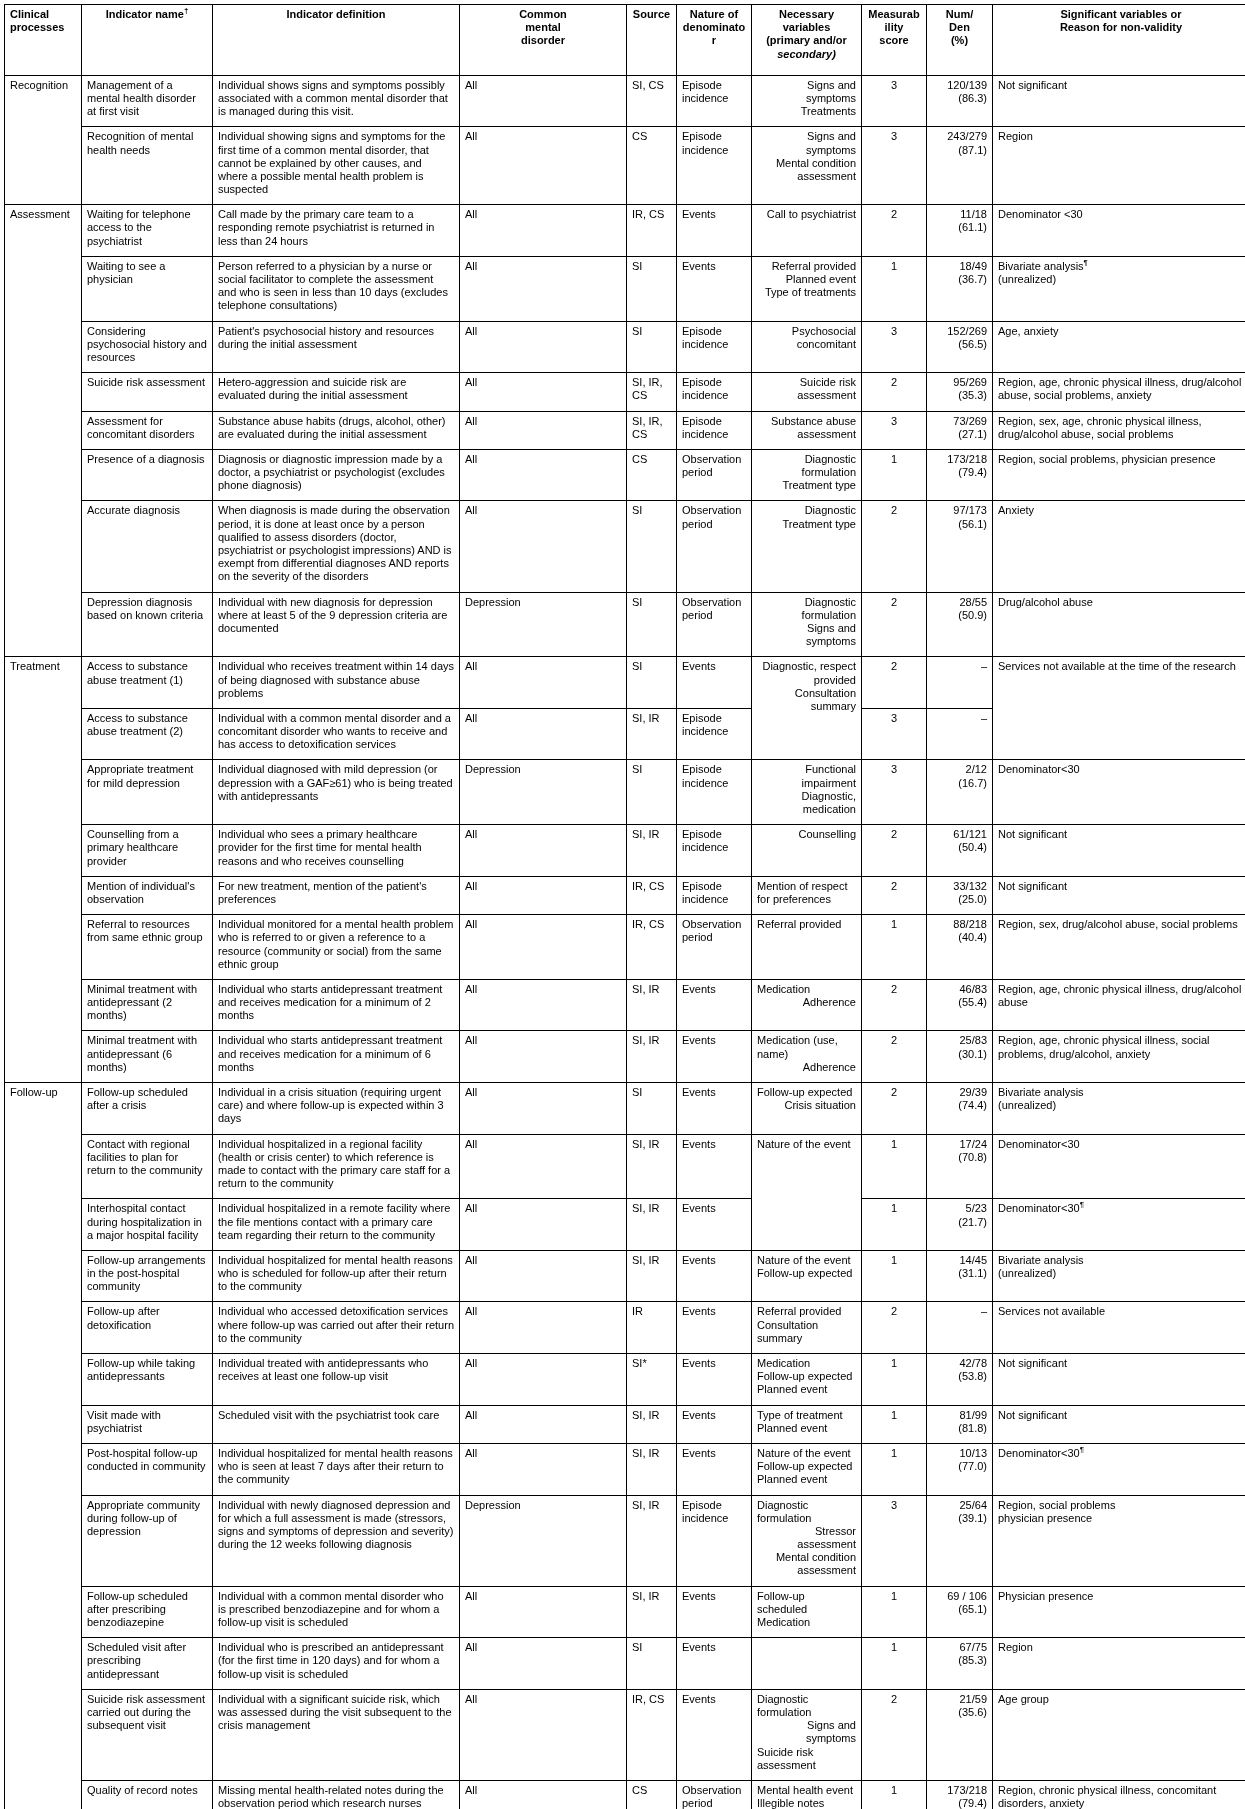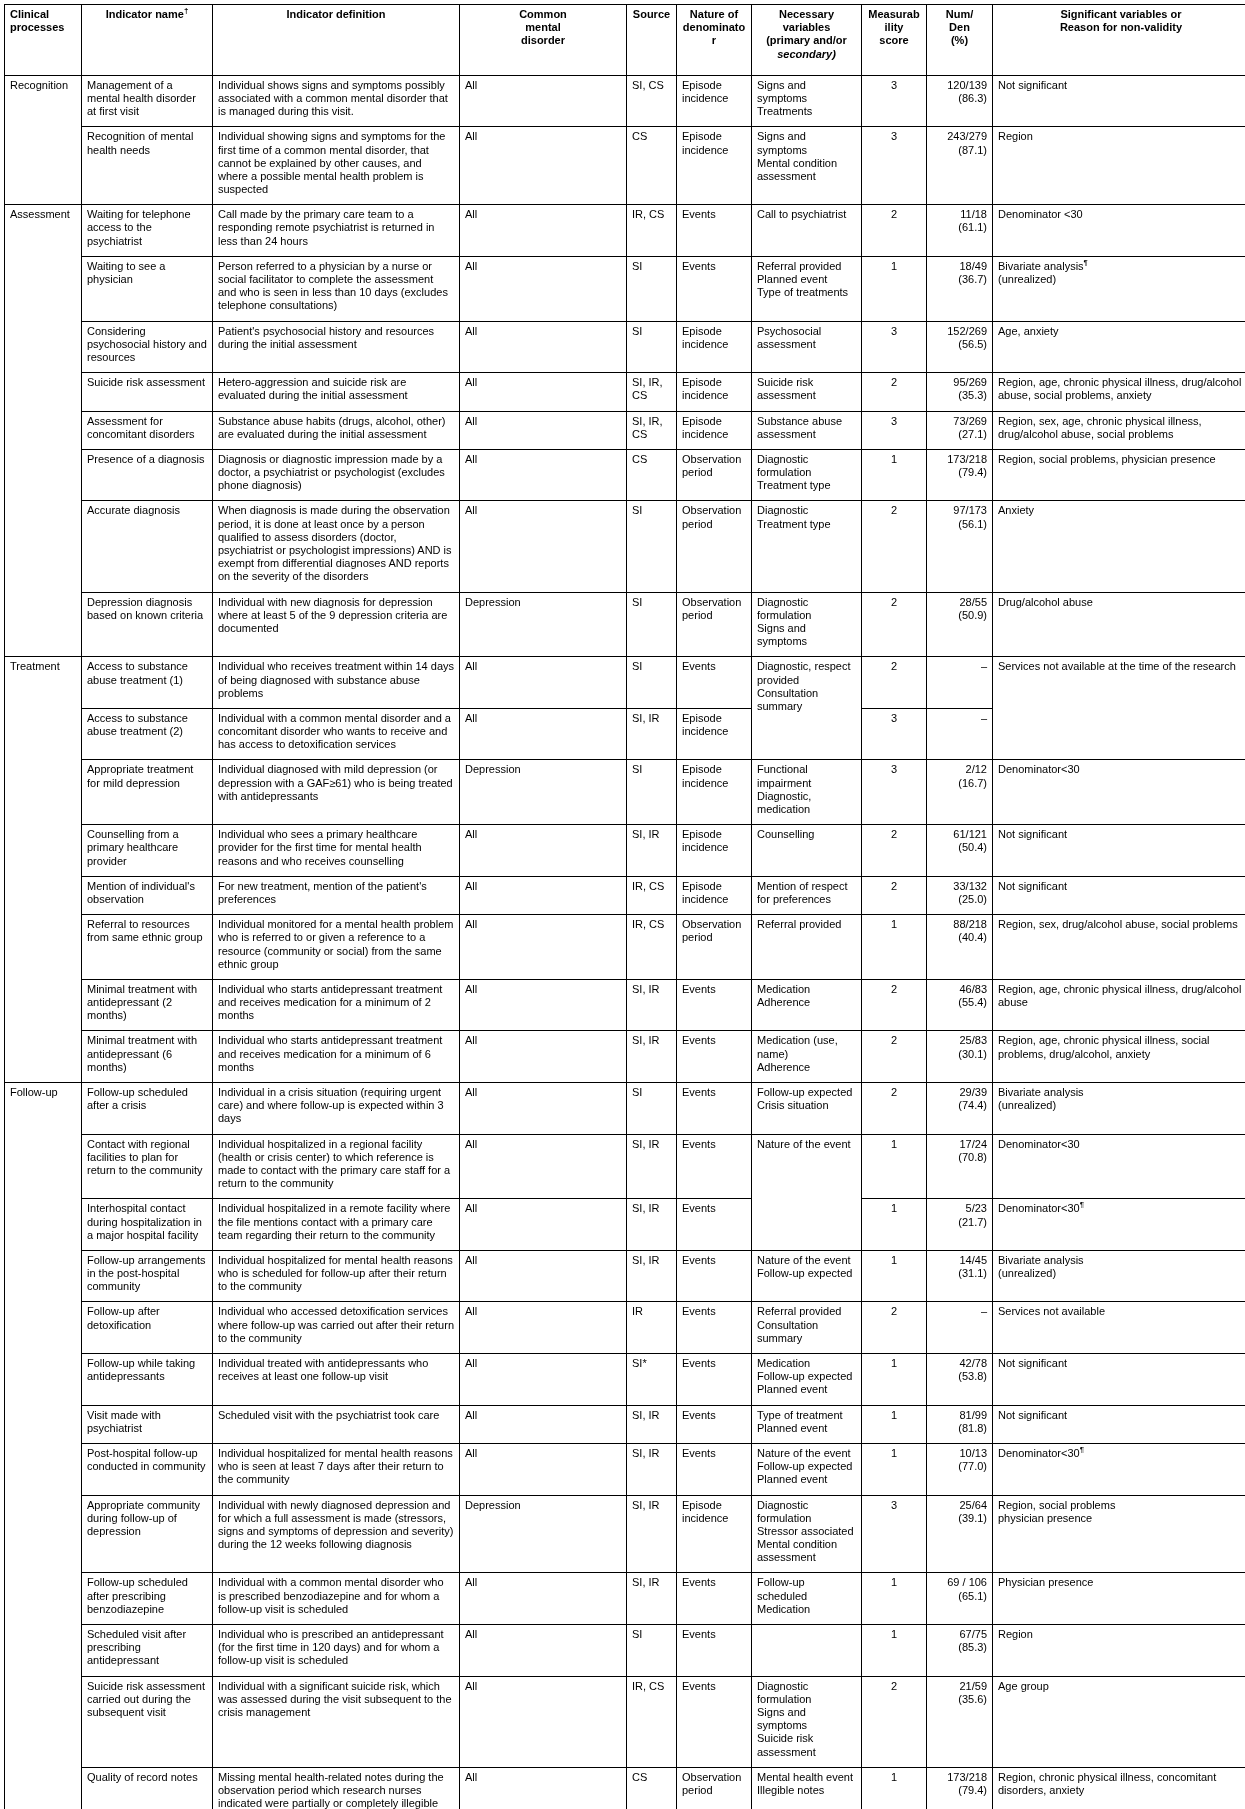--- a/index.html
+++ b/index.html
@@ -7,21 +7,21 @@
   .page{margin:4px;width:1237px;}
   table{border-collapse:collapse;table-layout:fixed;width:1237px;}
   th,td{border:1px solid #000;vertical-align:top;padding:3px 5px 8px 5px;text-align:left;
         line-height:1.2;word-wrap:break-word;}
   th{text-align:center;font-weight:bold;white-space:pre-line;padding-bottom:14px;}
   th.first{text-align:left;margin-top:8px;}
   td.center{text-align:center;}
   td.numden{text-align:right;white-space:pre-line;}
   td.sig{white-space:pre-line;}
   td.vars div{margin:0;}
-  .i{}
+  .i{text-align:right;}
   sup{font-size:8px;line-height:0;}
 </style>
 </head>
 <body>
 
 <div class="page">
   <table>
     <colgroup>
         <col style="width: 77px;">
         <col style="width: 131px;">
@@ -121,21 +121,21 @@
           <td class="sig">Bivariate analysis<sup>¶</sup>
 (unrealized)</td>
         </tr>
         <tr>
           <td>Considering psychosocial history and resources</td>
           <td>Patient's psychosocial history and resources during the initial assessment</td>
           <td>All</td>
           <td>SI</td>
           <td>Episode incidence</td>
           <td class="vars">
-            <div class="i">Psychosocial assessment</div>
+            <div class="i">Psychosocial concomitant</div>
           </td>
           <td class="center">3</td>
           <td class="numden">152/269
 (56.5)</td>
           <td class="sig">Age, anxiety</td>
         </tr>
         <tr>
           <td>Suicide risk assessment</td>
           <td>Hetero-aggression and suicide risk are evaluated during the initial assessment</td>
           <td>All</td>
@@ -439,21 +439,21 @@
           <td class="sig">Denominator&lt;30<sup>¶</sup></td>
         </tr>
         <tr>
           <td>Appropriate community during follow-up of depression</td>
           <td>Individual with newly diagnosed depression and for which a full assessment is made (stressors, signs and symptoms of depression and severity) during the 12 weeks following diagnosis</td>
           <td>Depression</td>
           <td>SI, IR</td>
           <td>Episode incidence</td>
           <td class="vars">
             <div>Diagnostic formulation</div>
-            <div class="i">Stressor associated</div>
+            <div class="i">Stressor assessment</div>
             <div class="i">Mental condition assessment</div>
           </td>
           <td class="center">3</td>
           <td class="numden">25/64
 (39.1)</td>
           <td class="sig">Region, social problems
 physician presence</td>
         </tr>
         <tr>
           <td>Follow-up scheduled after prescribing benzodiazepine</td>

